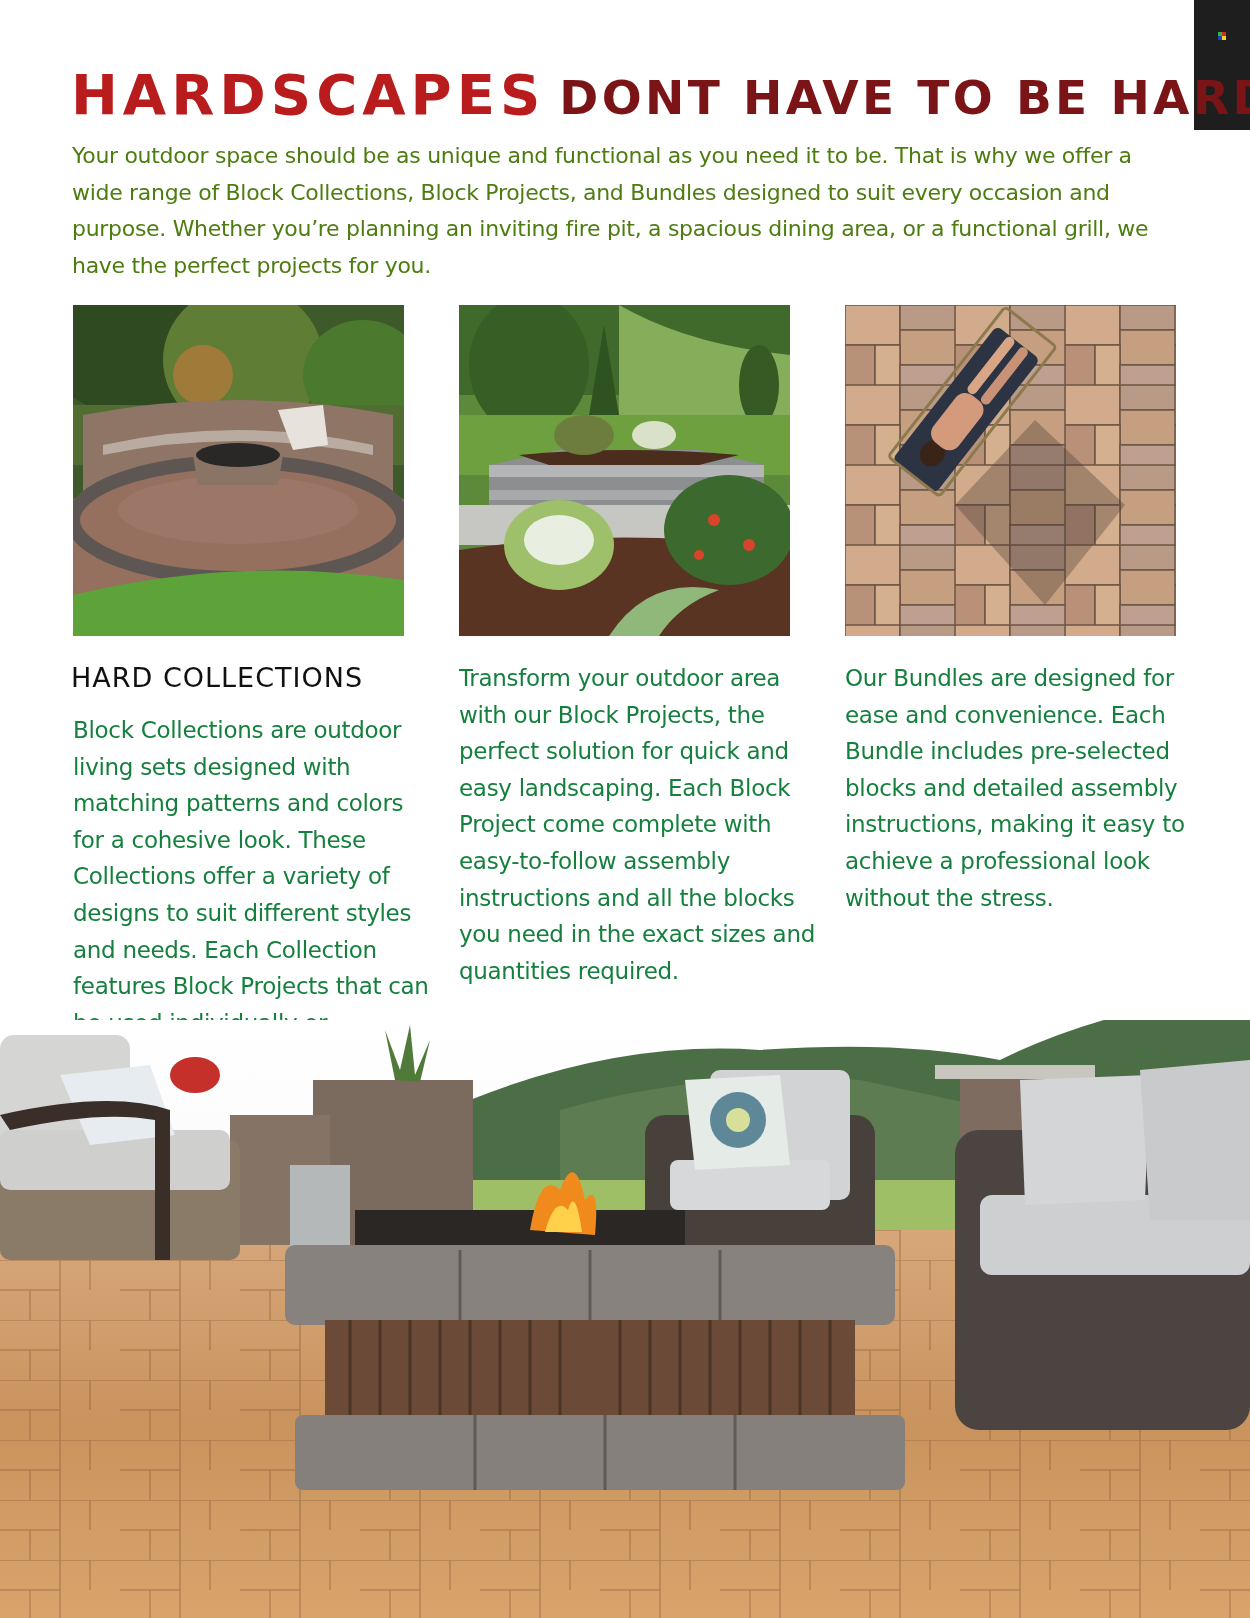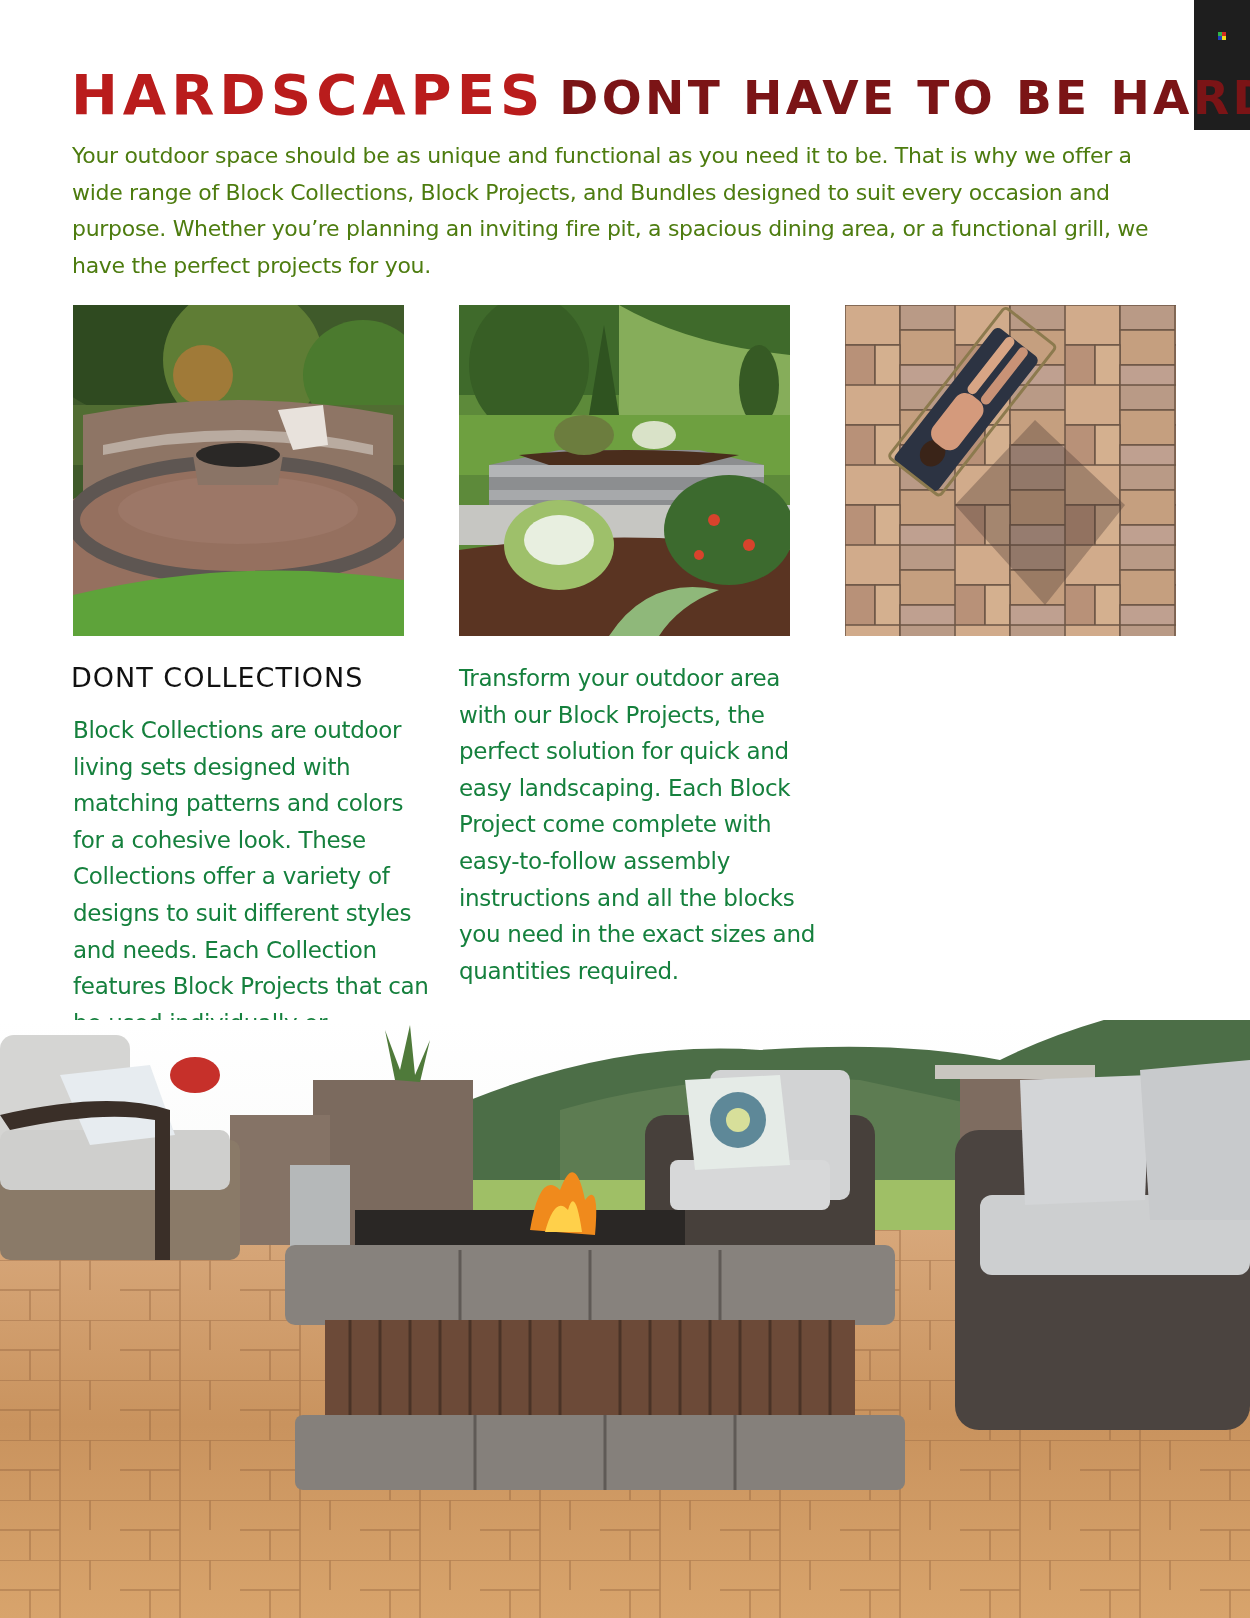--- a/index.html
+++ b/index.html
@@ -150,29 +150,30 @@
       <rect x="40" y="75" width="190" height="65" rx="4" fill="none" stroke="#8c7a4e" stroke-width="3"></rect>
       <ellipse cx="70" cy="108" rx="14" ry="12" fill="#3a2418"></ellipse>
       <rect x="80" y="92" width="60" height="32" rx="12" fill="#d49a7c"></rect>
       <rect x="140" y="95" width="70" height="10" rx="5" fill="#d8a585"></rect>
       <rect x="140" y="112" width="70" height="10" rx="5" fill="#c99276"></rect>
     </g>
   </svg>
 </div>
 
 <section class="col col-1">
-  <h2>DONT COLLECTIONS</h2>
+  <h2>HARD COLLECTIONS</h2>
   <p>Block Collections are outdoor living sets designed with matching patterns and colors for a cohesive look. These Collections offer a variety of designs to suit different styles and needs. Each Collection features Block Projects that can be used individually or combined to create beautiful outdoor space.</p>
 </section>
 
 <section class="col col-2">
   <p>Transform your outdoor area with our Block Projects, the perfect solution for quick and easy landscaping. Each Block Project come complete with easy-to-follow assembly instructions and all the blocks you need in the exact sizes and quantities required.</p>
 </section>
 
 <section class="col col-3">
+  <p>Our Bundles are designed for ease and convenience. Each Bundle includes pre-selected blocks and detailed assembly instructions, making it easy to achieve a professional look without the stress.</p>
 </section>
 
 <div class="hero">
   <svg viewBox="0 0 1250 598" preserveAspectRatio="none">
     <defs>
       <linearGradient id="sky" x1="0" y1="0" x2="0" y2="1">
         <stop offset="0" stop-color="#ffffff"></stop>
         <stop offset="1" stop-color="#eef0ee"></stop>
       </linearGradient>
       <linearGradient id="patio" x1="0" y1="0" x2="0" y2="1">

